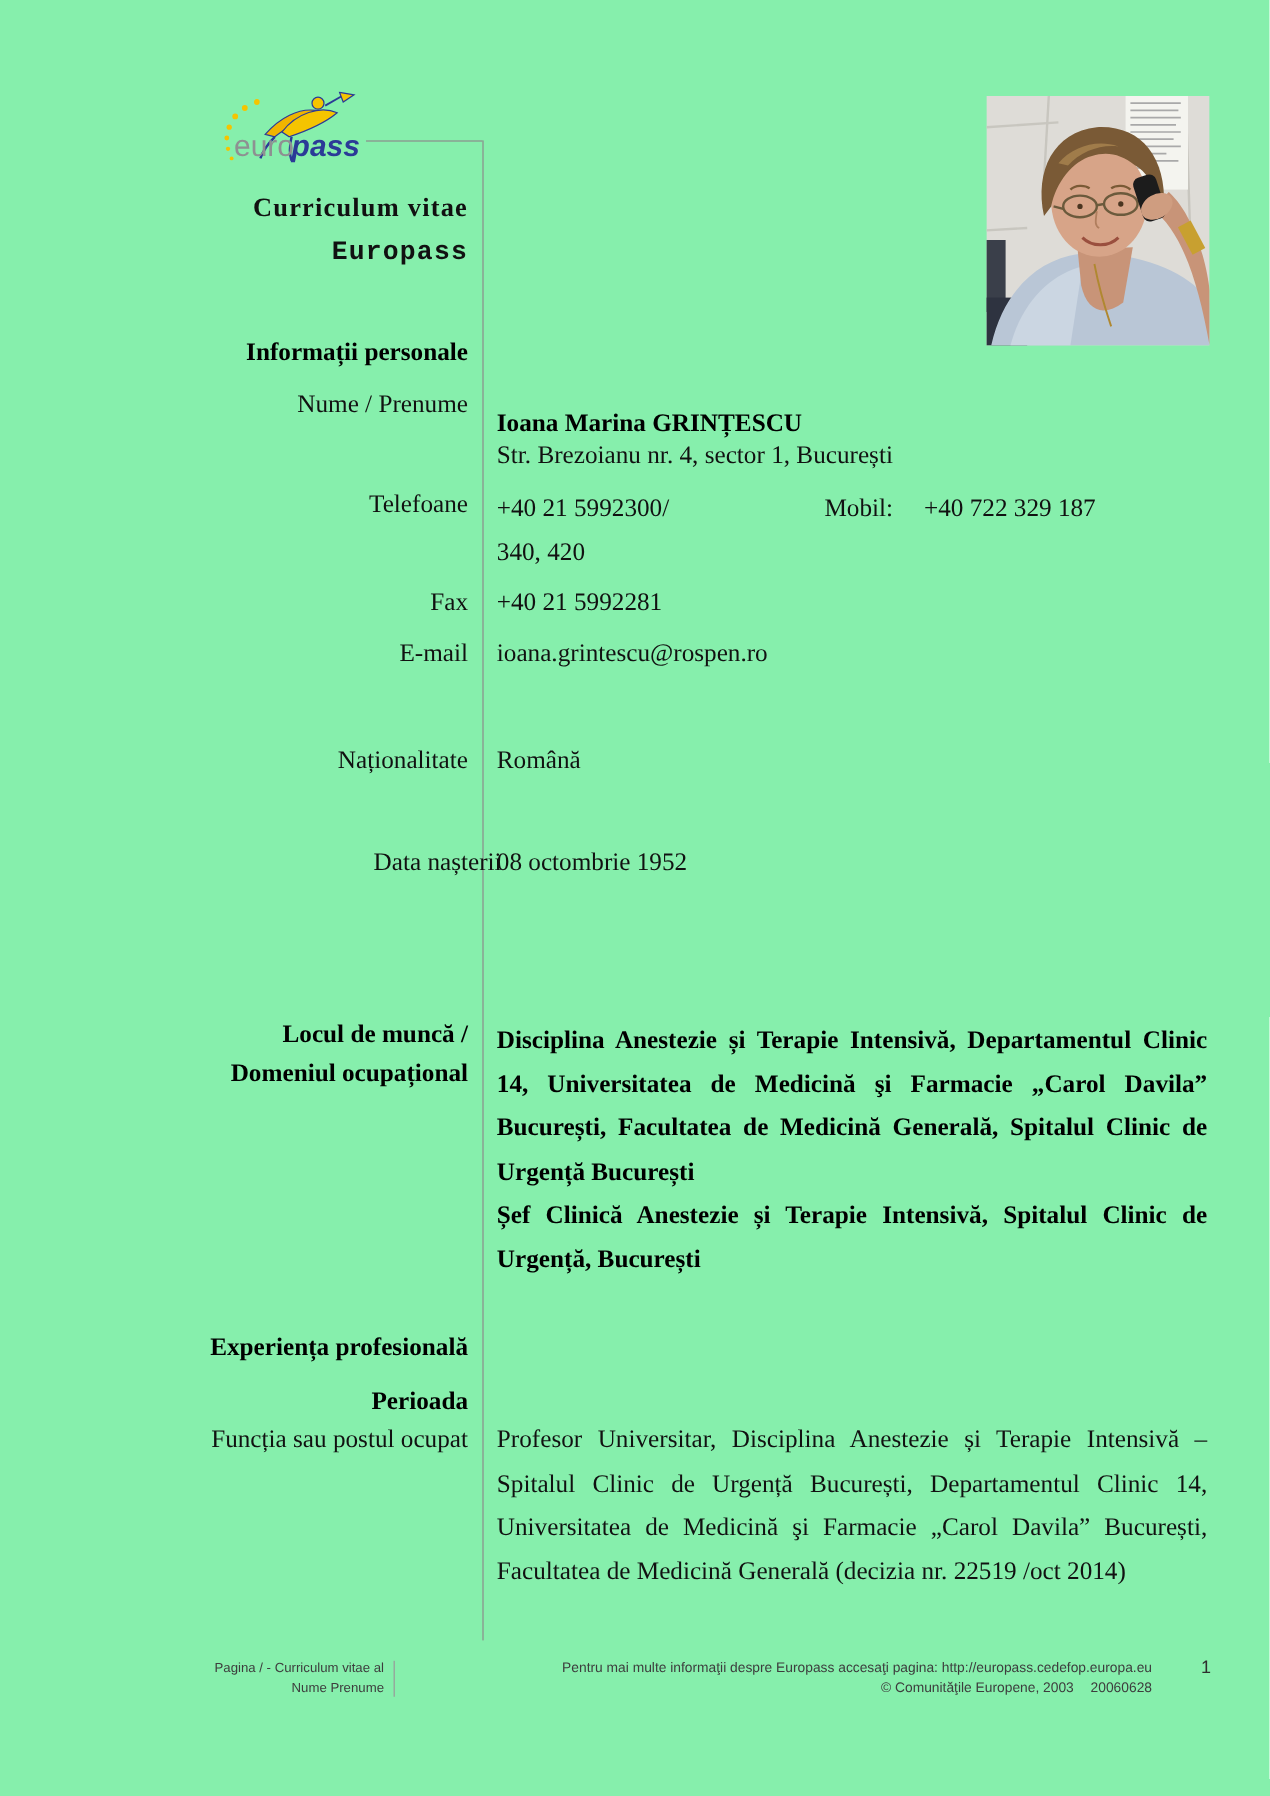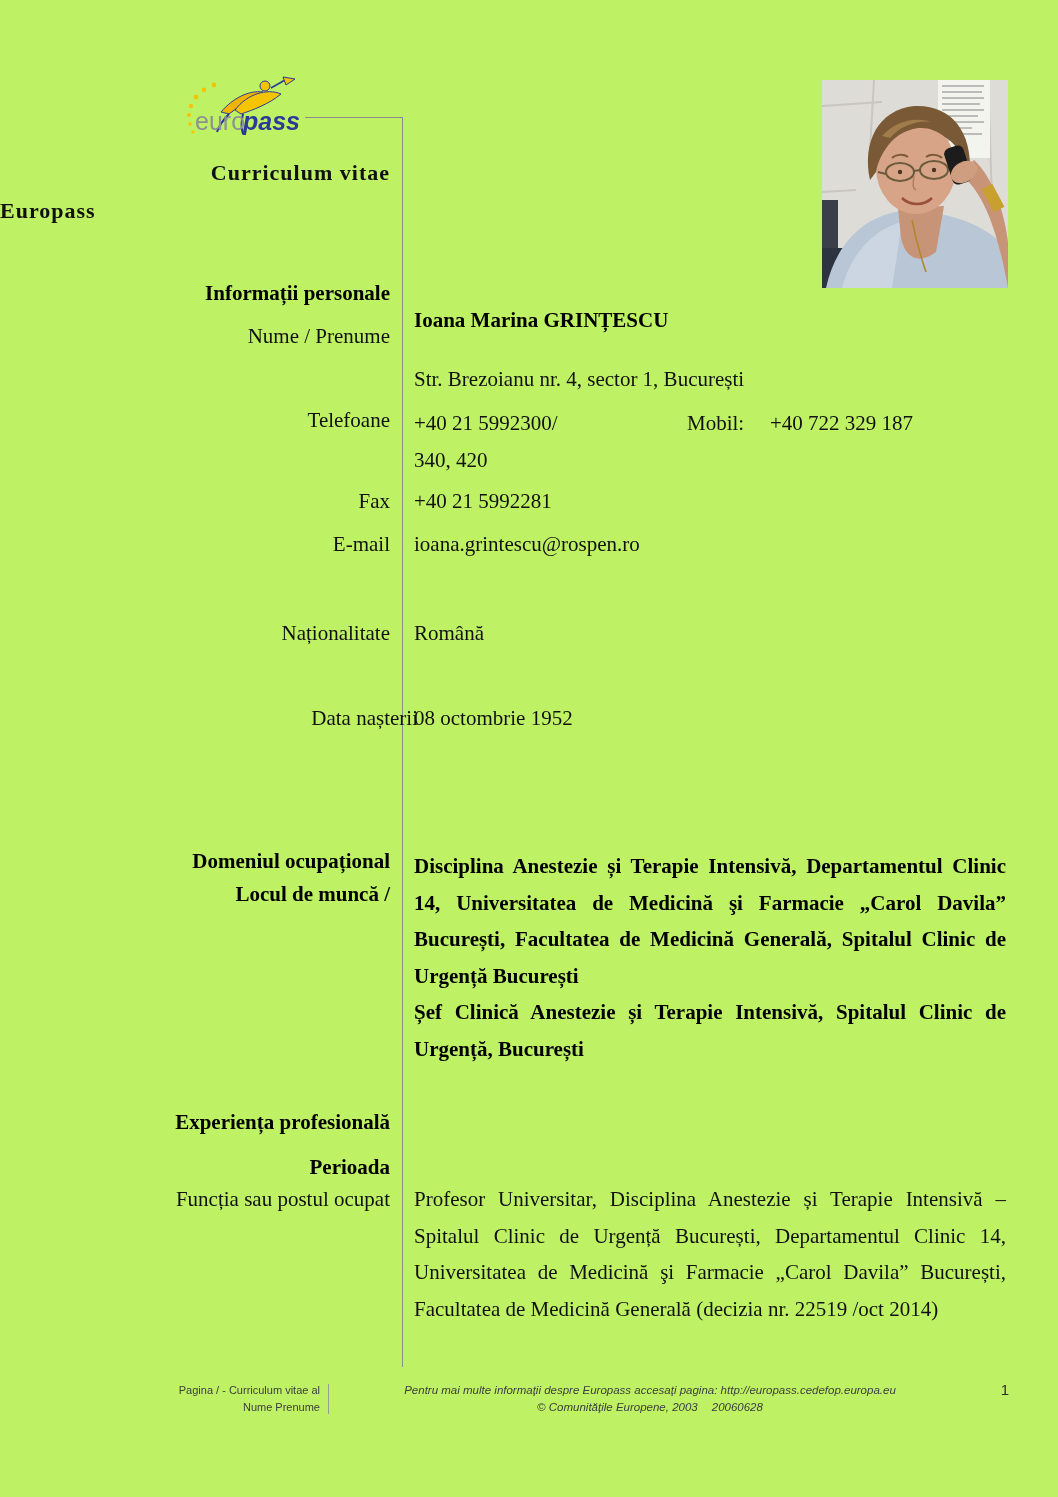--- a/index.html
+++ b/index.html
@@ -1,19 +1,19 @@
 <!DOCTYPE html>
 <html><head>
 <meta charset="utf-8">
 <style>
   html,body { margin:0; padding:0; background:#ffffff; }
   .page {
     position:relative;
     width:1058px; height:1497px;
-    background:#bef264;
+    background:#86efac;
     font-family:"Liberation Serif", serif;
     color:#111111;
     overflow:hidden;
   }
   
   .vrule-main { position:absolute; left:402px; top:117px; width:1px; height:1250px; background:#8c8c8c; }
   .hrule-logo { position:absolute; left:305px; top:117px; width:97px; height:1px; background:#8c8c8c; }
   .vrule-footer { position:absolute; left:328px; top:1384px; width:1px; height:30px; background:#9a9a9a; }
 
   
@@ -24,39 +24,39 @@
   .value {
     position:absolute; left:414px; width:592px;
     font-size:21px; line-height:24px;
   }
   .bold { font-weight:bold; color:#000; }
   .para { text-align:justify; line-height:36.6px; }
 
   
   .logo-box { position:absolute; left:183px; top:76px; width:130px; height:64px; }
   .title-line1 { position:absolute; left:0; top:160px; width:390px; text-align:right; font-size:22px; font-weight:bold; letter-spacing:1px; }
-  .title-line2 { position:absolute; left:0; top:198px; width:390px; font-size:22px; font-weight:bold; letter-spacing:1px; }
+  .title-line2 { position:absolute; left:0; top:198px; width:390px; text-align:right; font-size:22px; font-weight:bold; letter-spacing:1px;font-family:Liberation Mono, monospace; }
 
   .photo-box { position:absolute; left:822px; top:80px; width:186px; height:208px; }
 
   
   .phones-wrap { position:relative; line-height:37px; }
   .mobil-label { position:absolute; left:273px; top:0; }
   .mobil-value { position:absolute; left:356px; top:0; }
 
   
   .footer-left {
     position:absolute; left:0px; top:1382px; width:320px;
     font-family:Liberation Sans, sans-serif; font-size:11px; line-height:16.5px;
     color:#3d3d3d; text-align:right;
   }
   .footer-right {
     position:absolute; left:340px; top:1382px; width:620px;
     font-family:"Liberation Sans", sans-serif; font-size:11.5px; line-height:16.5px;
-    color:#3d3d3d; text-align:center;font-style:italic;
+    color:#3d3d3d; text-align:right;
   }
   .footer-code { margin-left:14px; }
   .page-number {
     position:absolute; left:990px; top:1381px; width:30px;
     font-family:"Liberation Sans", sans-serif; font-size:15px; color:#2e2e2e; text-align:center;
   }
 </style>
 </head>
 <body>
 
@@ -158,21 +158,21 @@
 
       <rect x="126" y="66" width="20" height="38" rx="6" transform="rotate(-18 136 85)" fill="#1c1c1c"></rect>
 
       <ellipse cx="142" cy="92" rx="14" ry="10" transform="rotate(-30 142 92)" fill="#cf9d80"></ellipse>
     </svg>
   </div>
 
   <div class="label bold" style="top:281px;">Informații personale</div>
 
   <div class="label" style="top:324px;">Nume / Prenume</div>
-  <div class="value bold" style="top:308px;">Ioana Marina GRINȚESCU</div>
+  <div class="value bold" style="top:340px;">Ioana Marina GRINȚESCU</div>
 
   <div class="value" style="top:367px;">Str. Brezoianu nr. 4, sector 1, București</div>
 
   <div class="label" style="top:408px;">Telefoane</div>
   <div class="value phones-wrap" style="top:405px;">
     <span>+40 21 5992300/</span>
     <span class="mobil-label">Mobil:</span>
     <span class="mobil-value">+40 722 329 187</span>
     <br>
     <span>340, 420</span>
@@ -184,22 +184,22 @@
   <div class="label" style="top:532px;">E-mail</div>
   <div class="value" style="top:532px;">ioana.grintescu@rospen.ro</div>
 
   <div class="label" style="top:621px;">Naționalitate</div>
   <div class="value" style="top:621px;">Română</div>
 
   <div class="label" style="top:706px;padding-left:28px;">Data nașterii</div>
   <div class="value" style="top:706px;">08 octombrie 1952</div>
 
   <div class="label bold" style="top:845px; line-height:33px;">
+    <div>Locul de muncă /</div>
     <div>Domeniul ocupațional</div>
-    <div>Locul de muncă /</div>
   </div>
   <div class="value bold para" style="top:848px;">
     <div>Disciplina Anestezie și Terapie Intensivă, Departamentul Clinic 14, Universitatea de Medicină şi Farmacie „Carol Davila” București, Facultatea de Medicină Generală, Spitalul Clinic de Urgență București</div>
     <div>Șef Clinică Anestezie și Terapie Intensivă, Spitalul Clinic de Urgență, București</div>
   </div>
 
   <div class="label bold" style="top:1110px;">Experiența profesională</div>
 
   <div class="label bold" style="top:1155px;">Perioada</div>
 

